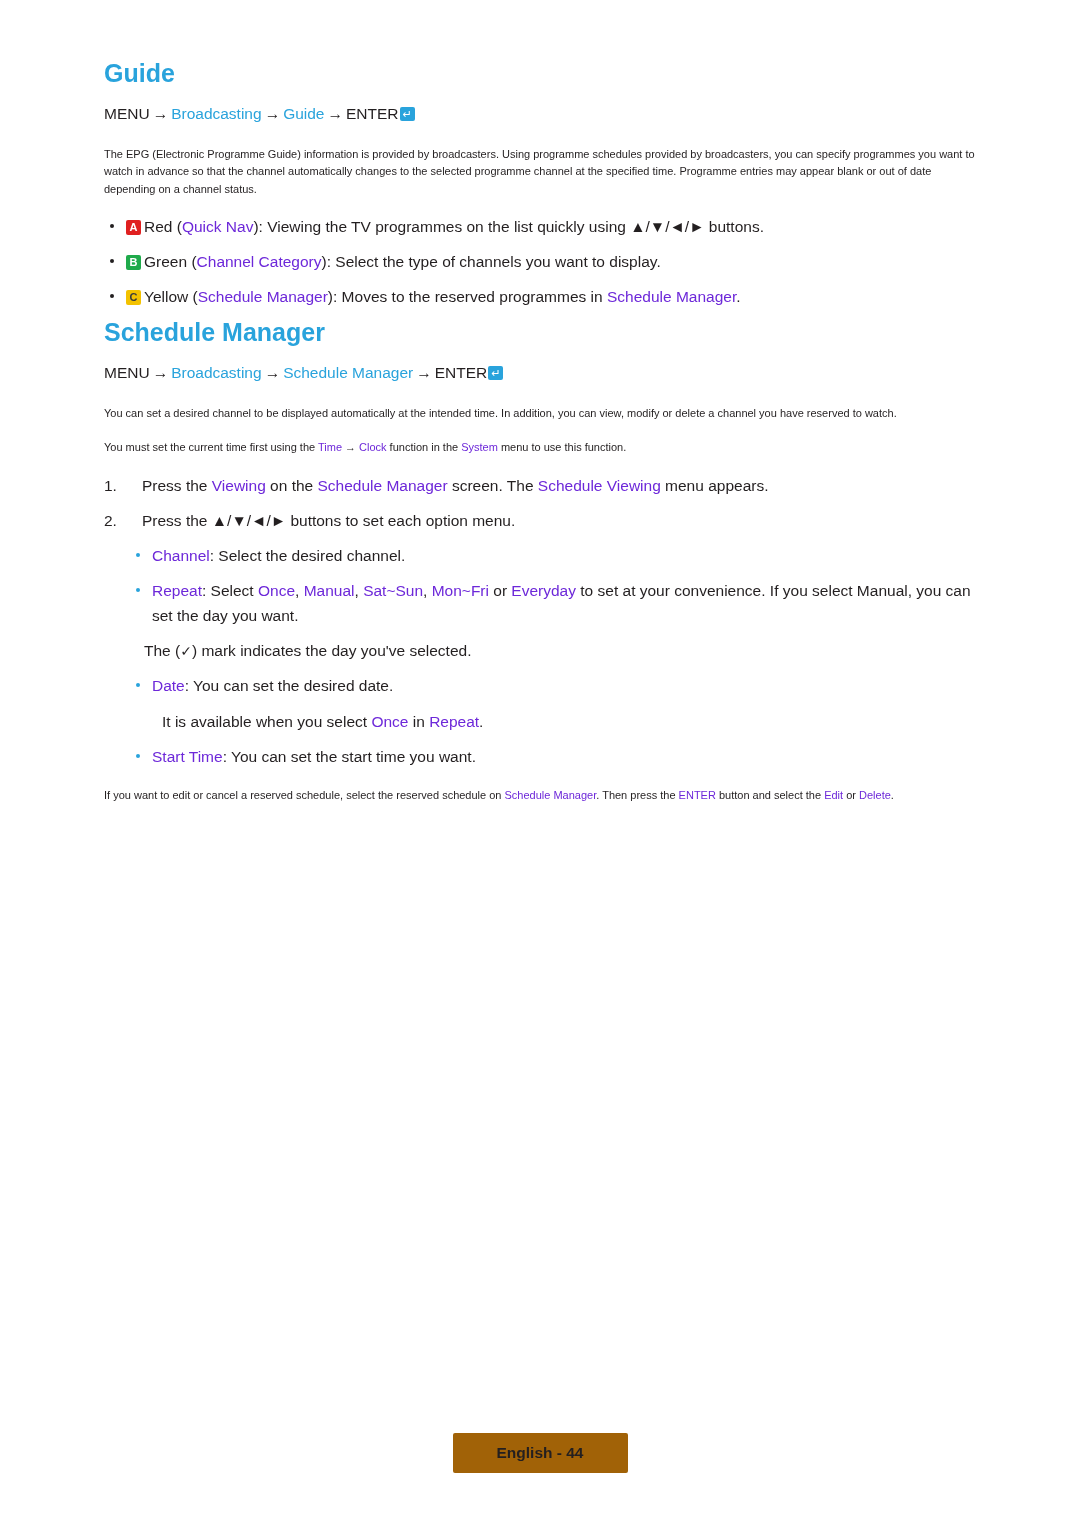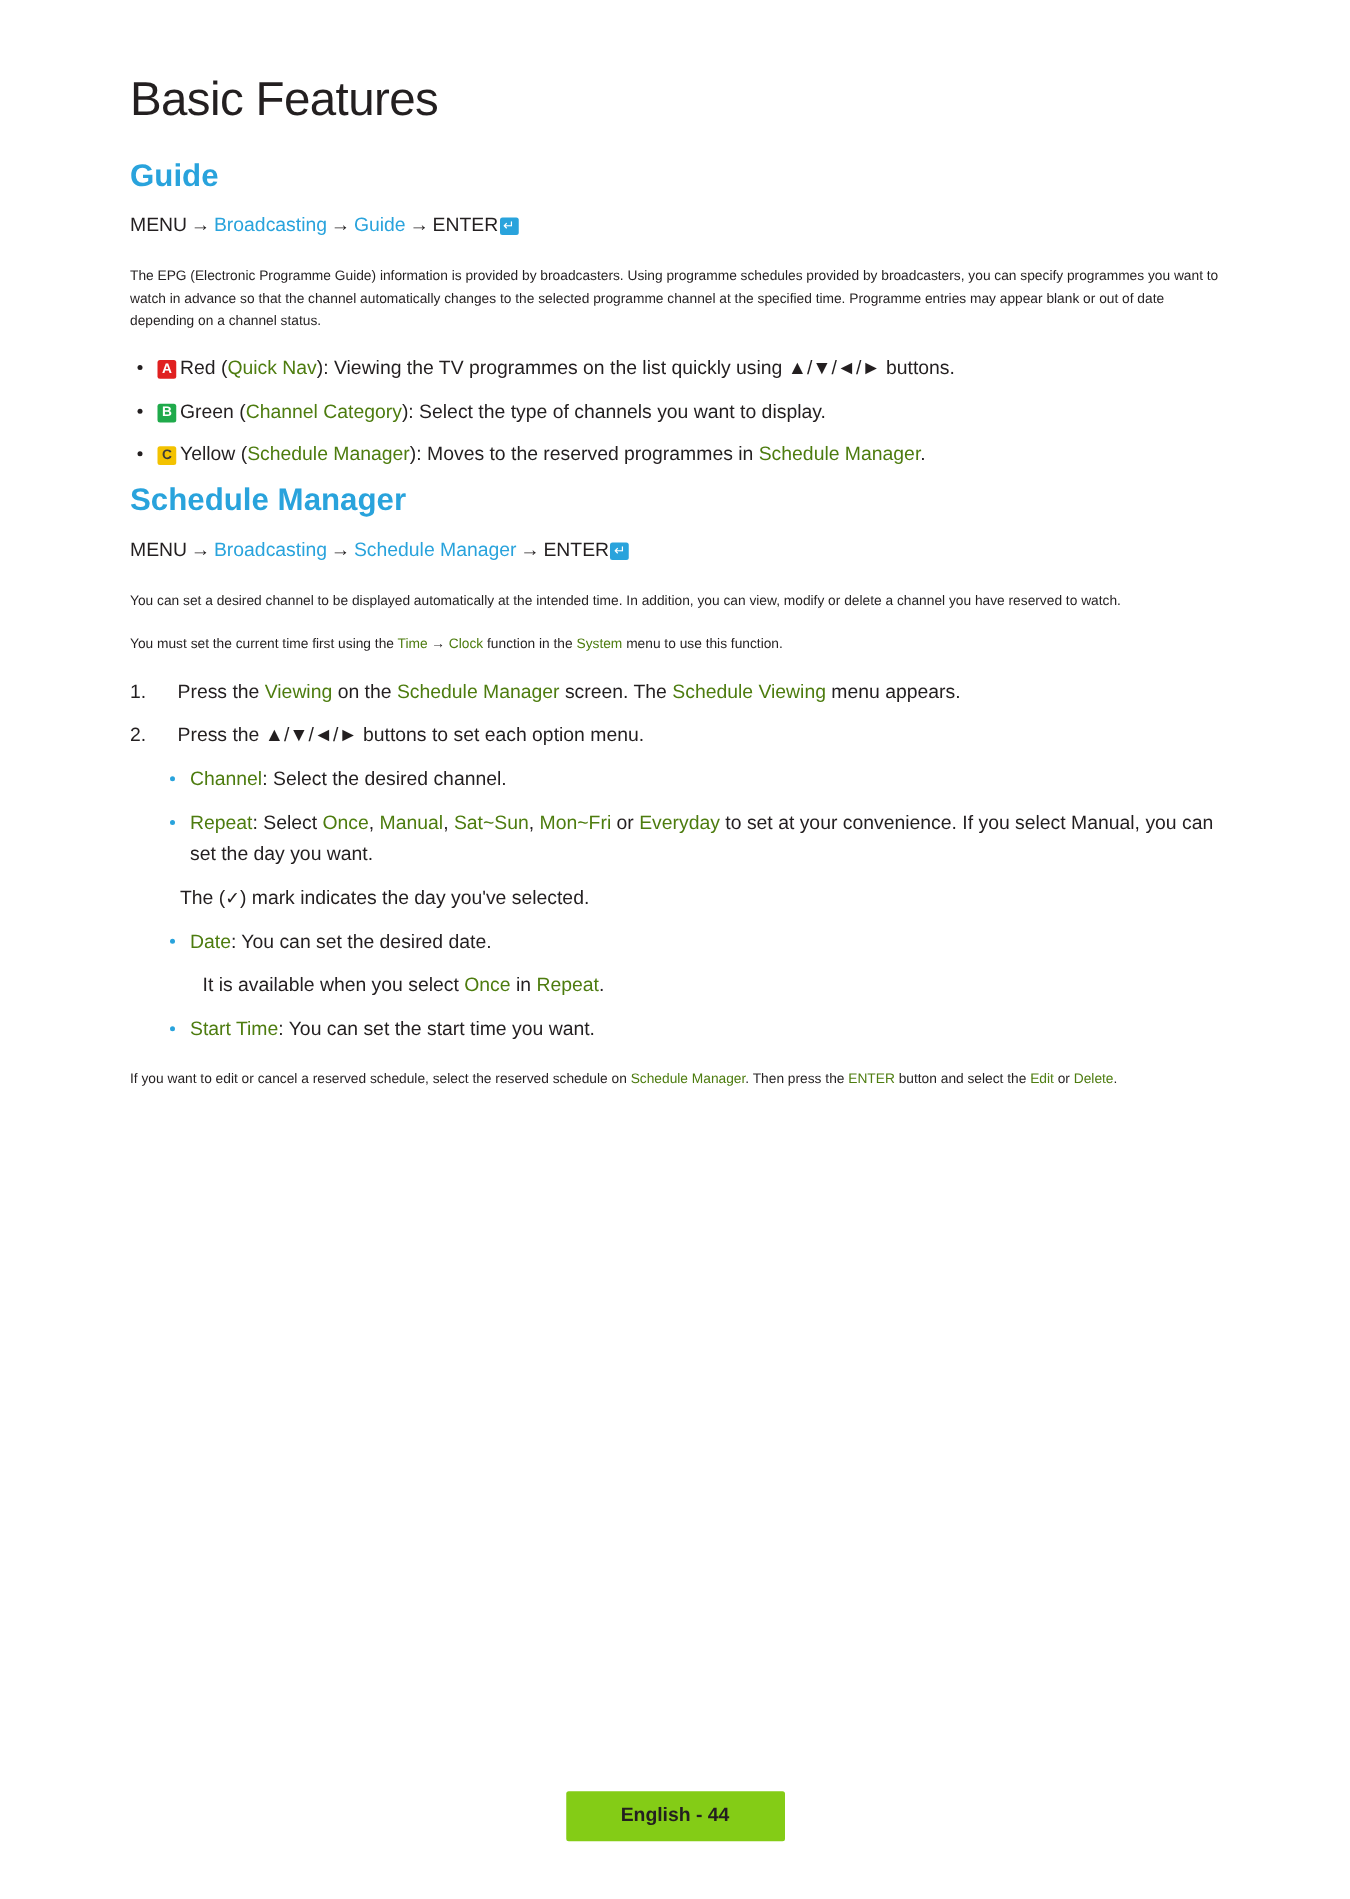--- a/index.html
+++ b/index.html
@@ -65,21 +65,21 @@
     vertical-align: 1px;
     margin-left: 1px;
   }
   p.body {
     font-size: 11px;
     line-height: 1.62;
     margin: 0 0 16px 0;
     color: #231f20;
     text-align: left;
   }
-  .blue { color: #4d7c0f; }
+  .blue { color: #6d28d9; }
   ul.bullets {
     list-style: none;
     margin: 0;
     padding: 0;
   }
   ul.bullets li {
     position: relative;
     padding-left: 22px;
     font-size: 15.5px;
     line-height: 1.6;
@@ -161,37 +161,36 @@
   }
   .footer {
     position: absolute;
     left: 0;
     bottom: 46px;
     width: 1080px;
     text-align: center;
   }
   .footer .pill {
     display: inline-block;
-    background: #84cc16;
+    background: #a16207;
     color: #231f20;
     font-size: 15.5px;
     font-weight: bold;
     padding: 11px 44px;
     border-radius: 2px;
   }
   .nav-arrows { letter-spacing: 0px; }
   .check-mark { font-size: 14px; }
 </style>
 </head>
 <body>
 
 <div class="page">
   <div class="content">
 
-    <h1 class="chapter">Basic Features</h1>
 
     <h2 class="section">Guide</h2>
 
     <div class="menupath">
       <span>MENU</span><span class="arrow">→</span><span class="blue">Broadcasting</span><span class="arrow">→</span><span class="blue">Guide</span><span class="arrow">→</span><span>ENTER</span><span class="enter-glyph">↵</span>
     </div>
 
     <p class="body">The EPG (Electronic Programme Guide) information is provided by broadcasters. Using programme schedules provided by broadcasters, you can specify programmes you want to watch in advance so that the channel automatically changes to the selected programme channel at the specified time. Programme entries may appear blank or out of date depending on a channel status.</p>
 
     <ul class="bullets">

